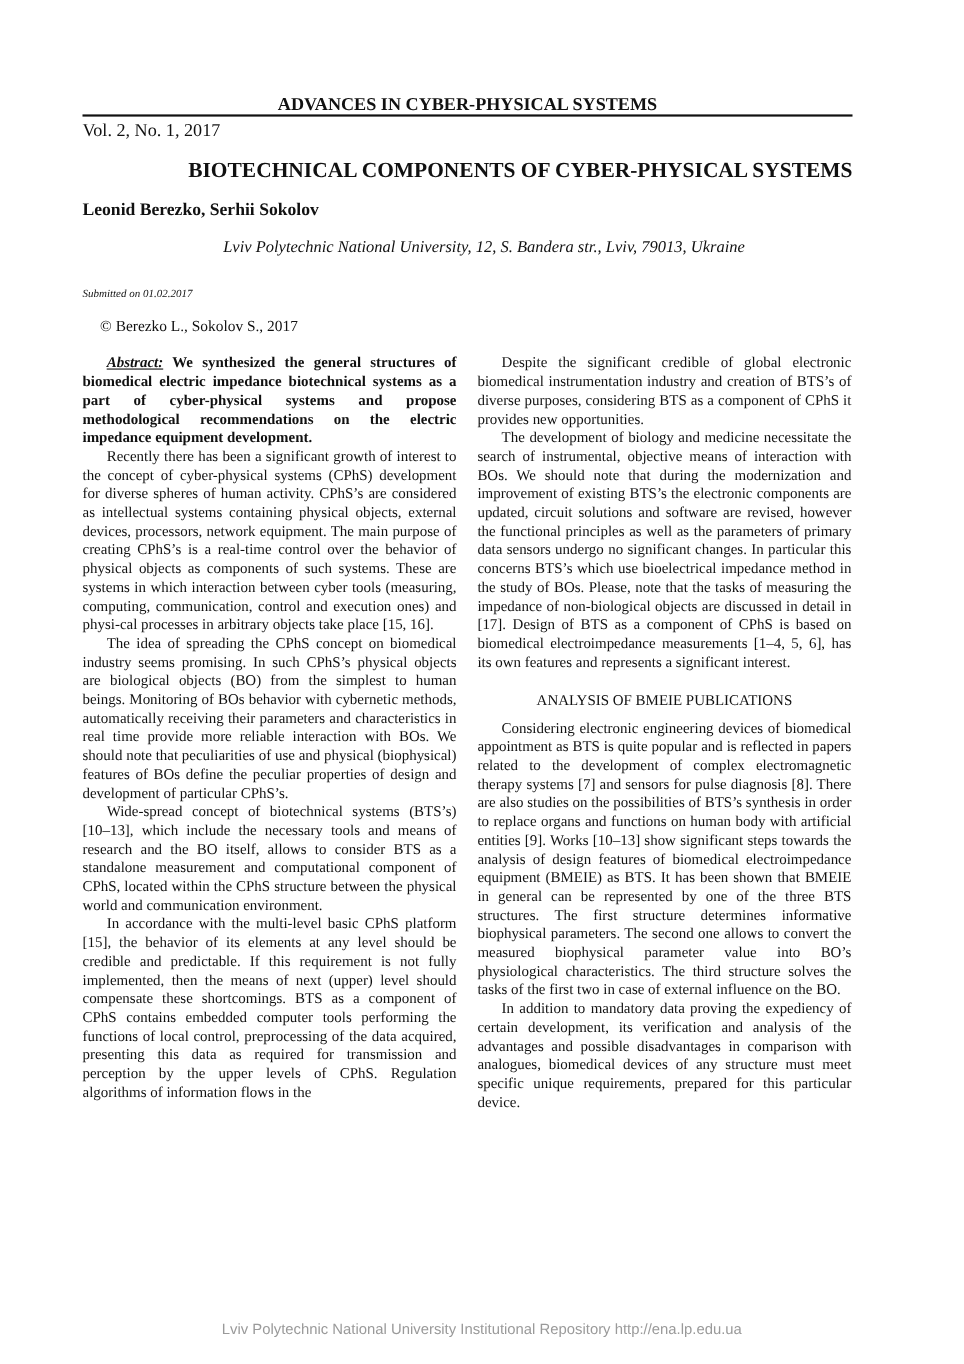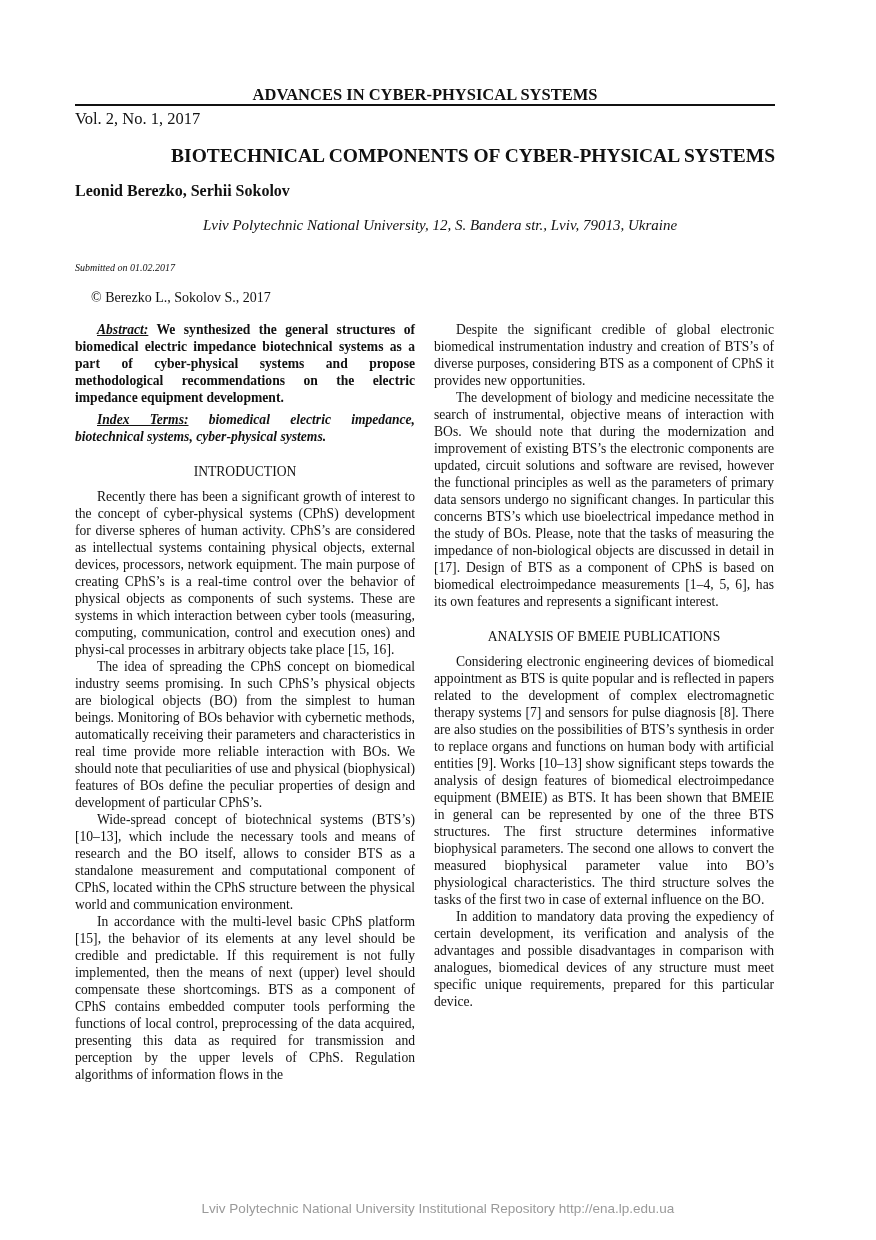--- a/index.html
+++ b/index.html
@@ -33,22 +33,20 @@
 <div class="title">BIOTECHNICAL COMPONENTS OF CYBER-PHYSICAL SYSTEMS</div>
 <div class="authors">Leonid Berezko, Serhii Sokolov</div>
 <div class="affil">
   <div><i>Lviv Polytechnic National University, 12, S. Bandera str., Lviv, 79013, Ukraine</i></div>
 </div>
 <div class="submitted">Submitted on 01.02.2017</div>
 <div class="copyright">© Berezko L., Sokolov S., 2017</div>
 
 <div class="col left">
   <p class="abstract"><span class="lbl">Abstract:</span><span> We synthesized the general structures of biomedical electric impedance biotechnical systems as a part of cyber-physical systems and propose methodological recommendations on the electric impedance equipment development.</span></p>
-  <p class="index"><span class="lbl">Index Terms:</span><span> biomedical electric impedance, biotechnical systems, cyber-physical systems.</span></p>
-  <p class="heading">INTRODUCTION</p>
   <p>Recently there has been a significant growth of interest to the concept of cyber-physical systems (CPhS) development for diverse spheres of human activity. CPhS’s are considered as intellectual systems containing physical objects, external devices, processors, network equipment. The main purpose of creating CPhS’s is a real-time control over the behavior of physical objects as components of such systems. These are systems in which interaction between cyber tools (measuring, computing, communication, control and execution ones) and physi-cal processes in arbitrary objects take place [15, 16].</p>
   <p>The idea of spreading the CPhS concept on biomedical industry seems promising. In such CPhS’s physical objects are biological objects (BO) from the simplest to human beings. Monitoring of BOs behavior with cybernetic methods, automatically receiving their parameters and characteristics in real time provide more reliable interaction with BOs. We should note that peculiarities of use and physical (biophysical) features of BOs define the peculiar properties of design and development of particular CPhS’s.</p>
   <p>Wide-spread concept of biotechnical systems (BTS’s) [10–13], which include the necessary tools and means of research and the BO itself, allows to consider BTS as a standalone measurement and computational component of CPhS, located within the CPhS structure between the physical world and communication environment.</p>
   <p>In accordance with the multi-level basic CPhS platform [15], the behavior of its elements at any level should be credible and predictable. If this requirement is not fully implemented, then the means of next (upper) level should compensate these shortcomings. BTS as a component of CPhS contains embedded computer tools performing the functions of local control, preprocessing of the data acquired, presenting this data as required for transmission and perception by the upper levels of CPhS. Regulation algorithms of information flows in the</p>
 </div>
 
 <div class="col right">
   <p>Despite the significant credible of global electronic biomedical instrumentation industry and creation of BTS’s of diverse purposes, considering BTS as a component of CPhS it provides new opportunities.</p>
   <p>The development of biology and medicine necessitate the search of instrumental, objective means of interaction with BOs. We should note that during the modernization and improvement of existing BTS’s the electronic components are updated, circuit solutions and software are revised, however the functional principles as well as the parameters of primary data sensors undergo no significant changes. In particular this concerns BTS’s which use bioelectrical impedance method in the study of BOs. Please, note that the tasks of measuring the impedance of non-biological objects are discussed in detail in [17]. Design of BTS as a component of CPhS is based on biomedical electroimpedance measurements [1–4, 5, 6], has its own features and represents a significant interest.</p>
   <p class="heading">ANALYSIS OF BMEIE PUBLICATIONS</p>

